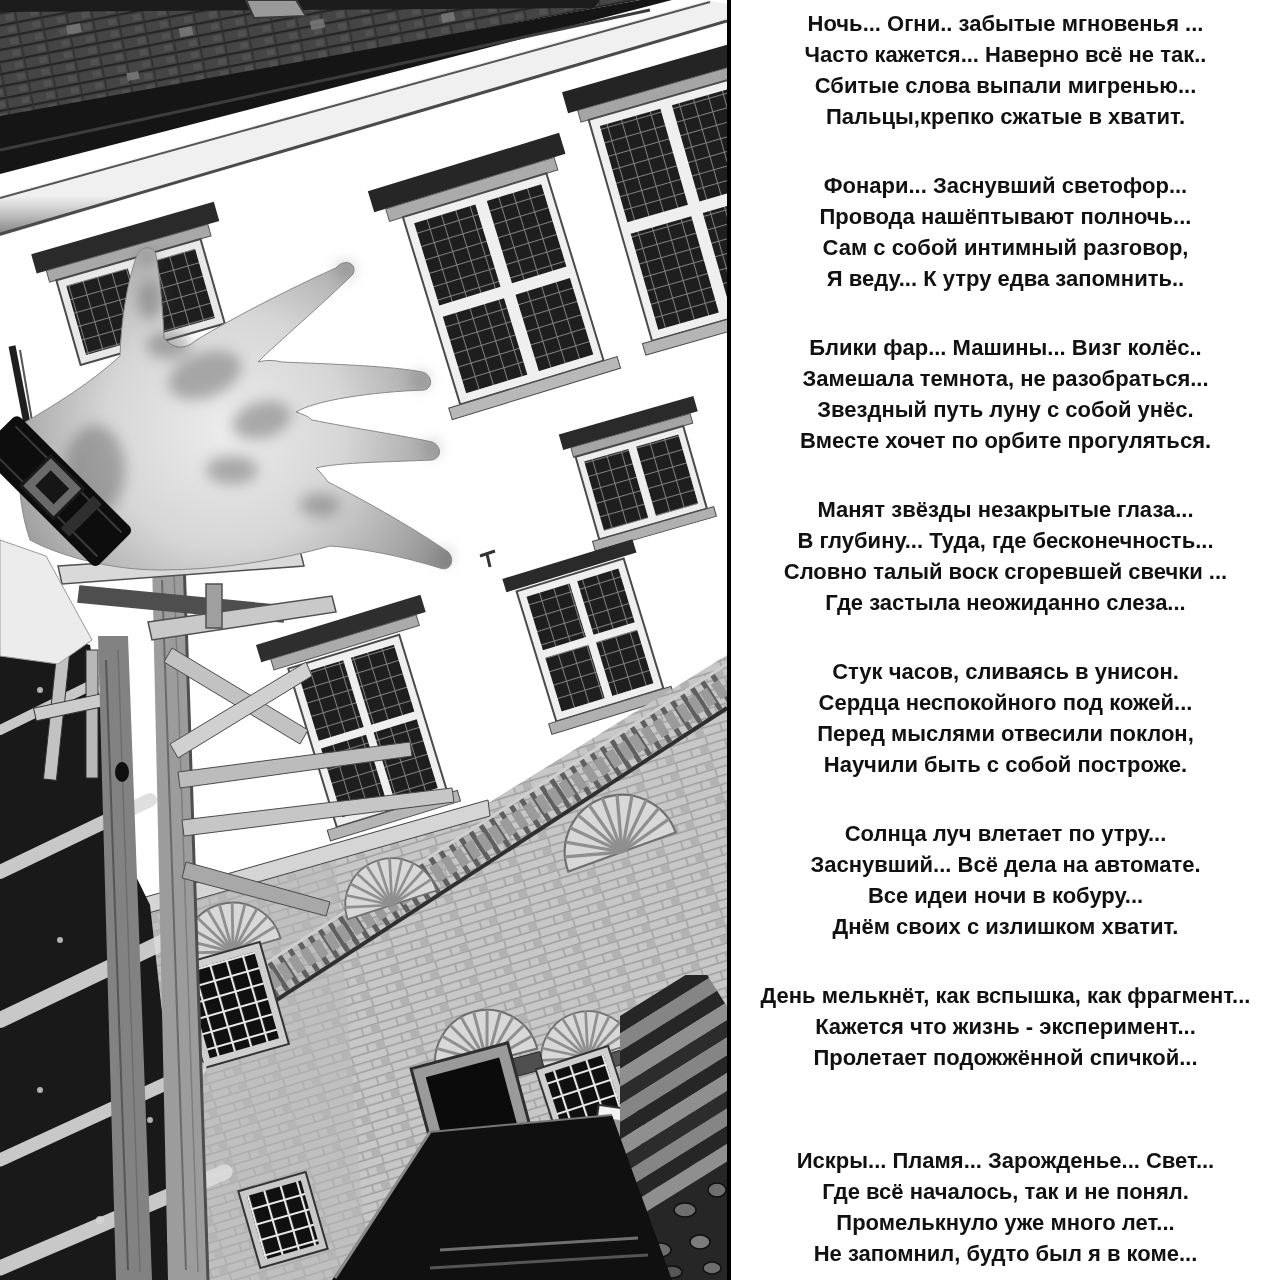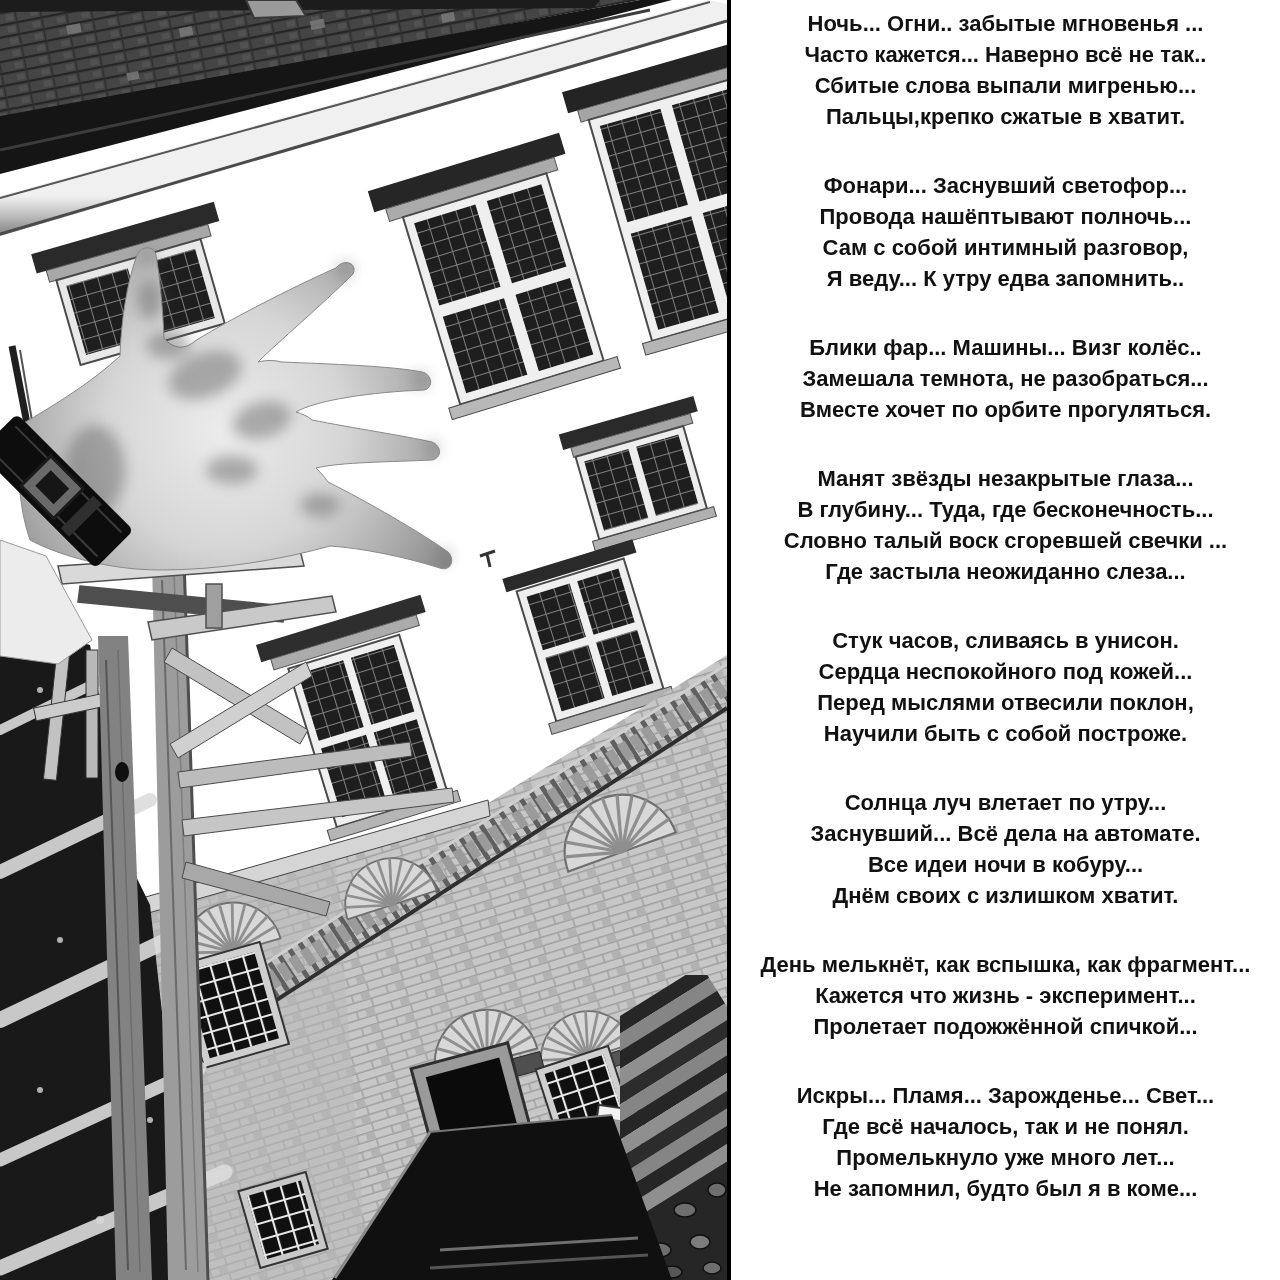--- a/index.html
+++ b/index.html
@@ -4,21 +4,21 @@
 <style>
   html,body{margin:0;padding:0;background:#ffffff;}
   .canvas{width:1280px;height:1280px;display:flex;background:#ffffff;overflow:hidden;
           font-family:"Liberation Sans",sans-serif;}
   .photo{width:727px;height:1280px;flex:none;position:relative;background:#ffffff;
          border-right:4px solid #000;}
   .photo svg{display:block;width:100%;height:100%;}
   .poem{flex:1;display:flex;flex-direction:column;align-items:center;justify-content:flex-start;
         padding-top:8px;color:#111;font-weight:bold;font-size:22px;line-height:31px;text-align:center;}
   .stanza{margin:0 0 38px 0;}
-  .stanza:last-child{margin-bottom:0;}
+  .stanza:last-child{margin-bottom:0;margin-top:34px;}
   .line{white-space:nowrap;}
 </style>
 </head>
 <body>
 
 <div class="canvas">
 
   <div class="photo">
     <svg viewBox="0 0 727 1280" preserveAspectRatio="none">
       <defs>
@@ -381,20 +381,21 @@
       </div>
       <div class="stanza">
         <div class="line">Фонари... Заснувший светофор...</div>
         <div class="line">Провода нашёптывают полночь...</div>
         <div class="line">Сам с собой интимный разговор,</div>
         <div class="line">Я веду... К утру едва запомнить..</div>
       </div>
       <div class="stanza">
         <div class="line">Блики фар... Машины... Визг колёс..</div>
         <div class="line">Замешала темнота, не разобраться...</div>
+        <div class="line">Звездный путь луну с собой унёс.</div>
         <div class="line">Вместе хочет по орбите прогуляться.</div>
       </div>
       <div class="stanza">
         <div class="line">Манят звёзды незакрытые глаза...</div>
         <div class="line">В глубину... Туда, где бесконечность...</div>
         <div class="line">Словно талый воск сгоревшей свечки ...</div>
         <div class="line">Где застыла неожиданно слеза...</div>
       </div>
       <div class="stanza">
         <div class="line">Стук часов, сливаясь в унисон.</div>

